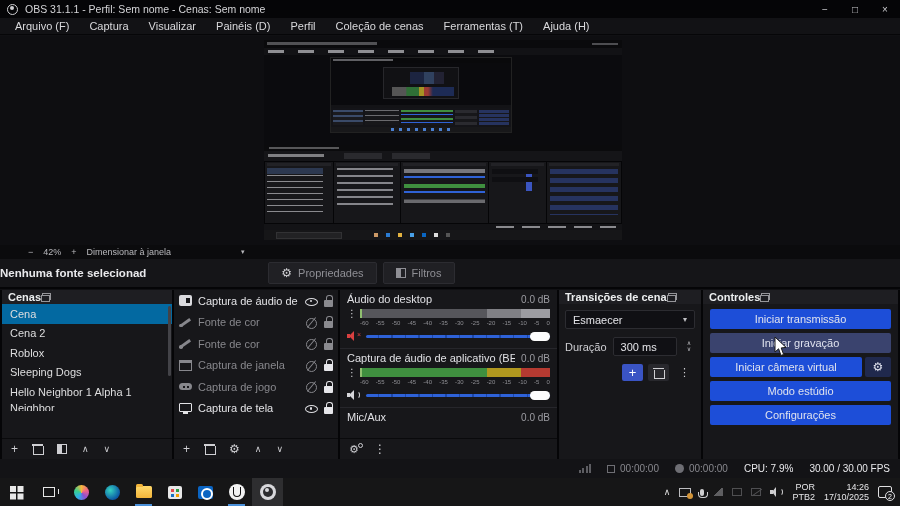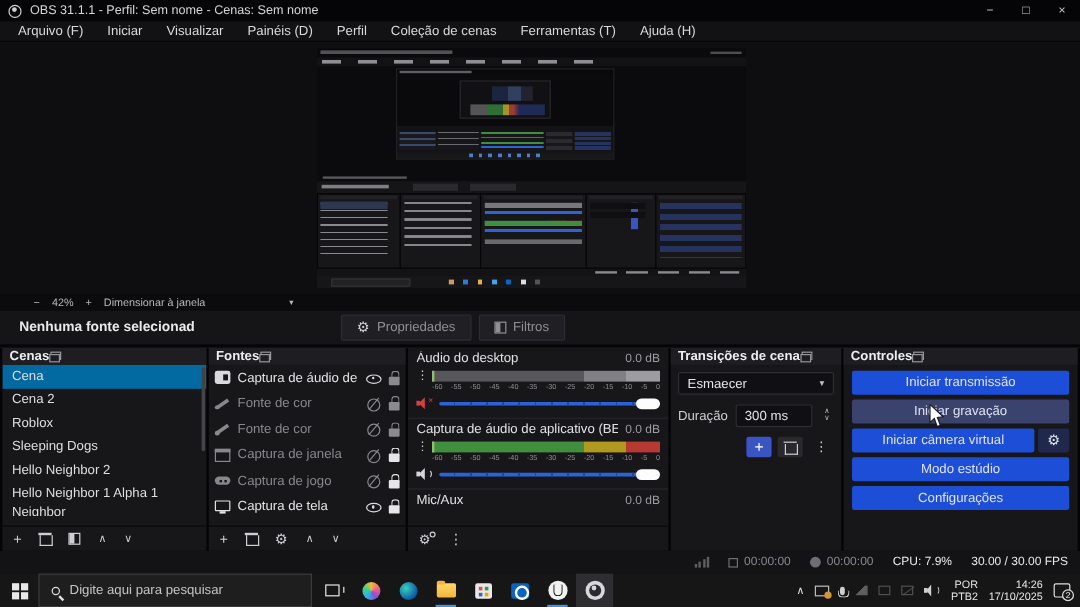--- a/index.html
+++ b/index.html
@@ -74,21 +74,21 @@
     linear-gradient(90deg,#c96 0 4px,transparent 4px 12px,#2b7cd3 12px 16px,transparent 16px 24px,#e3b341 24px 28px,transparent 28px 36px,#49a1e8 36px 40px,transparent 40px 48px,#0a66c2 48px 52px,transparent 52px 60px,#ddd 60px 64px,transparent 64px 72px,#555 72px 76px,transparent 76px)}
 
   
   .zoombar{position:absolute;top:245px;left:0;right:0;height:14px;background:#0b0b0d;display:flex;align-items:center;font-size:9px;color:#b9b9bd}
   .zoombar>*{margin-right:10px}
   .zb-first{margin-left:28px}
   .zb-caret{font-size:7px;color:#b9b9bd;margin-left:60px}
 
   
   .srcbar{position:absolute;top:259px;left:0;right:0;height:30px;background:#151518;display:flex;align-items:center;border-bottom:2px solid #050507}
-  .src-status{font-weight:bold;font-size:11.5px;color:#e9e9ec;margin-left:16px}
+  .src-status{font-weight:bold;font-size:11.5px;color:#e9e9ec;margin-left:0}
   .src-btn{display:flex;align-items:center;gap:6px;height:22px;padding:0 12px;background:#202024;border:1px solid #2c2c31;border-radius:2px;color:#8f8f95;font-size:11px}
   .src-btn.b1{margin-left:122px}
   .src-btn.b2{margin-left:6px}
   .filter-ico{width:10px;height:10px;border:1px solid #8f8f95;position:relative}
   .filter-ico::before{content:"";position:absolute;left:0;top:0;width:4px;height:8px;background:#8f8f95}
 
   
   .docks{position:absolute;top:290px;left:0;right:0;height:169px;background:#050507;display:flex;gap:2px;padding:0 2px}
   .panel{background:#17171a;display:flex;flex-direction:column;min-width:0}
   .panel-head{height:14px;display:flex;align-items:center;padding:0 6px;background:#1e1e22;flex:none}
@@ -269,21 +269,21 @@
       <span class="win-btn">−</span>
       <span class="win-btn">□</span>
       <span class="win-btn">×</span>
     </span>
   </div>
 
   <div class="menubar">
 
       <span class="menu-item">Arquivo (F)</span>
 
-      <span class="menu-item">Iniciar</span>
+      <span class="menu-item">Captura</span>
 
       <span class="menu-item">Visualizar</span>
 
       <span class="menu-item">Painéis (D)</span>
 
       <span class="menu-item">Perfil</span>
 
       <span class="menu-item">Coleção de cenas</span>
 
       <span class="menu-item">Ferramentas (T)</span>
@@ -366,23 +366,20 @@
           </div>
 
           <div class="scene-row">
             <span>Roblox</span>
           </div>
 
           <div class="scene-row">
             <span>Sleeping Dogs</span>
           </div>
 
-          <div class="scene-row">
-            <span>Hello Neighbor 2</span>
-          </div>
 
           <div class="scene-row">
             <span>Hello Neighbor 1 Alpha 1</span>
           </div>
 
           <div class="scene-row partial">
             <span>Neighbor</span>
           </div>
 
         <div class="scenes-scrollbar"></div>
@@ -390,24 +387,20 @@
       <div class="panel-foot">
         <span class="foot-glyph">+</span>
         <span class="trash-ico"></span>
         <span class="split-ico"></span>
         <span class="foot-glyph small">∧</span>
         <span class="foot-glyph small">∨</span>
       </div>
     </div>
 
     <div class="panel p-sources">
-      <div class="panel-head">
-        <span class="panel-title">Fontes</span>
-        <span class="popout"></span>
-      </div>
       <div class="panel-body">
 
           <div class="source-row visible no-locked">
             <span class="type-ico app-audio-capture-icon"></span>
             <span class="src-label">Captura de áudio de aplica</span>
             <span class="eye"></span>
             <span class="lock"></span>
           </div>
 
           <div class="source-row no-visible no-locked">
@@ -607,24 +600,20 @@
       <span>00:00:00</span>
     </span>
     <span class="st-strong">CPU: 7.9%</span>
     <span class="st-strong">30.00 / 30.00 FPS</span>
   </div>
 
   <div class="taskbar">
     <div class="tb-start">
         <span class="winlogo"></span>
       </div>
-    <div class="tb-search">
-      <span class="mag"></span>
-      <span>Digite aqui para pesquisar</span>
-    </div>
     <div class="tb-taskview">
         <span class="tv-ico"></span>
       </div>
     <div class="tb-apps">
       <div class="tb-app">
           <span class="ico-copilot"></span>
         </div>
       <div class="tb-app">
           <span class="ico-edge"></span>
         </div>

